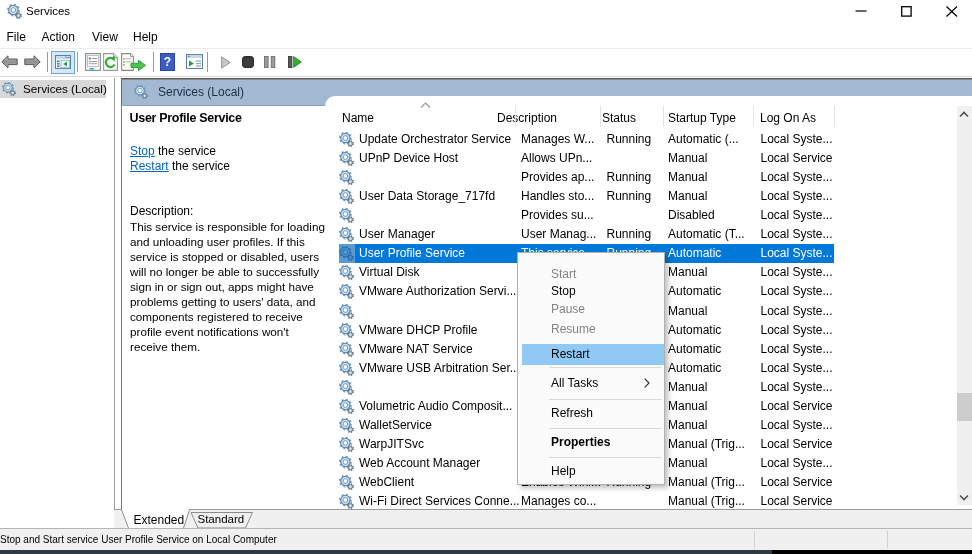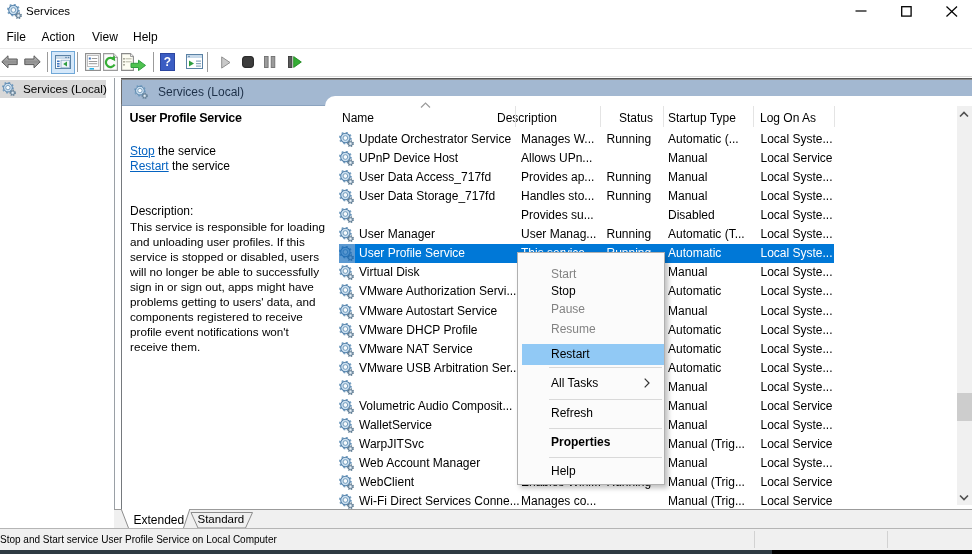--- a/index.html
+++ b/index.html
@@ -154,21 +154,21 @@
 <div class="a" style="left:129.5px;top:111px;font-weight:bold;font-size:12.5px;letter-spacing:-0.3px">User Profile Service</div>
 <div class="a" style="left:130px;top:144px;line-height:15px"><span class="lnk">Stop</span> the service<br><span class="lnk">Restart</span> the service</div>
 <div class="a" style="left:130px;top:204px;line-height:15px">Description:</div>
 <div class="a" style="left:130px;top:219px;line-height:15px;white-space:nowrap;font-size:11.7px">This service is responsible for loading<br>and unloading user profiles. If this<br>service is stopped or disabled, users<br>will no longer be able to successfully<br>sign in or sign out, apps might have<br>problems getting to users' data, and<br>components registered to receive<br>profile event notifications won't<br>receive them.</div>
 
 <div class="a" style="left:342px;top:108px;height:20px;line-height:20px">Name</div>
 <svg class="ic" style="left:420px;top:102px" width="11" height="7">
     <polyline points="1,5.5 5.5,1 10,5.5" fill="none" stroke="#9b9b9b" stroke-width="1.2"></polyline>
   </svg>
 <div class="a" style="left:497px;top:108px;height:20px;line-height:20px">Description</div>
-<div class="a" style="left:619px;top:108px;height:20px;line-height:20px">Status</div>
+<div class="a" style="left:602px;top:108px;height:20px;line-height:20px">Status</div>
 <div class="a" style="left:668px;top:108px;height:20px;line-height:20px">Startup Type</div>
 <div class="a" style="left:760px;top:108px;height:20px;line-height:20px">Log On As</div>
 <div class="hsep" style="left:514.5px"></div>
 <div class="hsep" style="left:599.5px"></div>
 <div class="hsep" style="left:662.5px"></div>
 <div class="hsep" style="left:753px"></div>
 <div class="hsep" style="left:833.5px"></div>
 
 <div class="row" style="top:130px">
     <svg class="ic" style="left:8.5px;top:2px" width="15" height="15">
@@ -186,21 +186,20 @@
     </svg>
     <span class="cn">UPnP Device Host</span>
     <span class="cd">Allows UPn...</span>
     <span class="ct">Manual</span>
     <span class="cl">Local Service</span>
   </div>
 <div class="row" style="top:168.1px">
     <svg class="ic" style="left:8.5px;top:2px" width="15" height="15">
       <use href="#gear"></use>
     </svg>
-    <span class="cn">User Data Access_717fd</span>
     <span class="cd">Provides ap...</span>
     <span class="cs">Running</span>
     <span class="ct">Manual</span>
     <span class="cl">Local Syste...</span>
   </div>
 <div class="row" style="top:187.2px">
     <svg class="ic" style="left:8.5px;top:2px" width="15" height="15">
       <use href="#gear"></use>
     </svg>
     <span class="cn">User Data Storage_717fd</span>
@@ -252,21 +251,20 @@
       <use href="#gear"></use>
     </svg>
     <span class="cn">VMware Authorization Servi...</span>
     <span class="ct">Automatic</span>
     <span class="cl">Local Syste...</span>
   </div>
 <div class="row" style="top:301.5px">
     <svg class="ic" style="left:8.5px;top:2px" width="15" height="15">
       <use href="#gear"></use>
     </svg>
-    <span class="cn">VMware Autostart Service</span>
     <span class="ct">Manual</span>
     <span class="cl">Local Syste...</span>
   </div>
 <div class="row" style="top:320.5px">
     <svg class="ic" style="left:8.5px;top:2px" width="15" height="15">
       <use href="#gear"></use>
     </svg>
     <span class="cn">VMware DHCP Profile</span>
     <span class="ct">Automatic</span>
     <span class="cl">Local Syste...</span>

